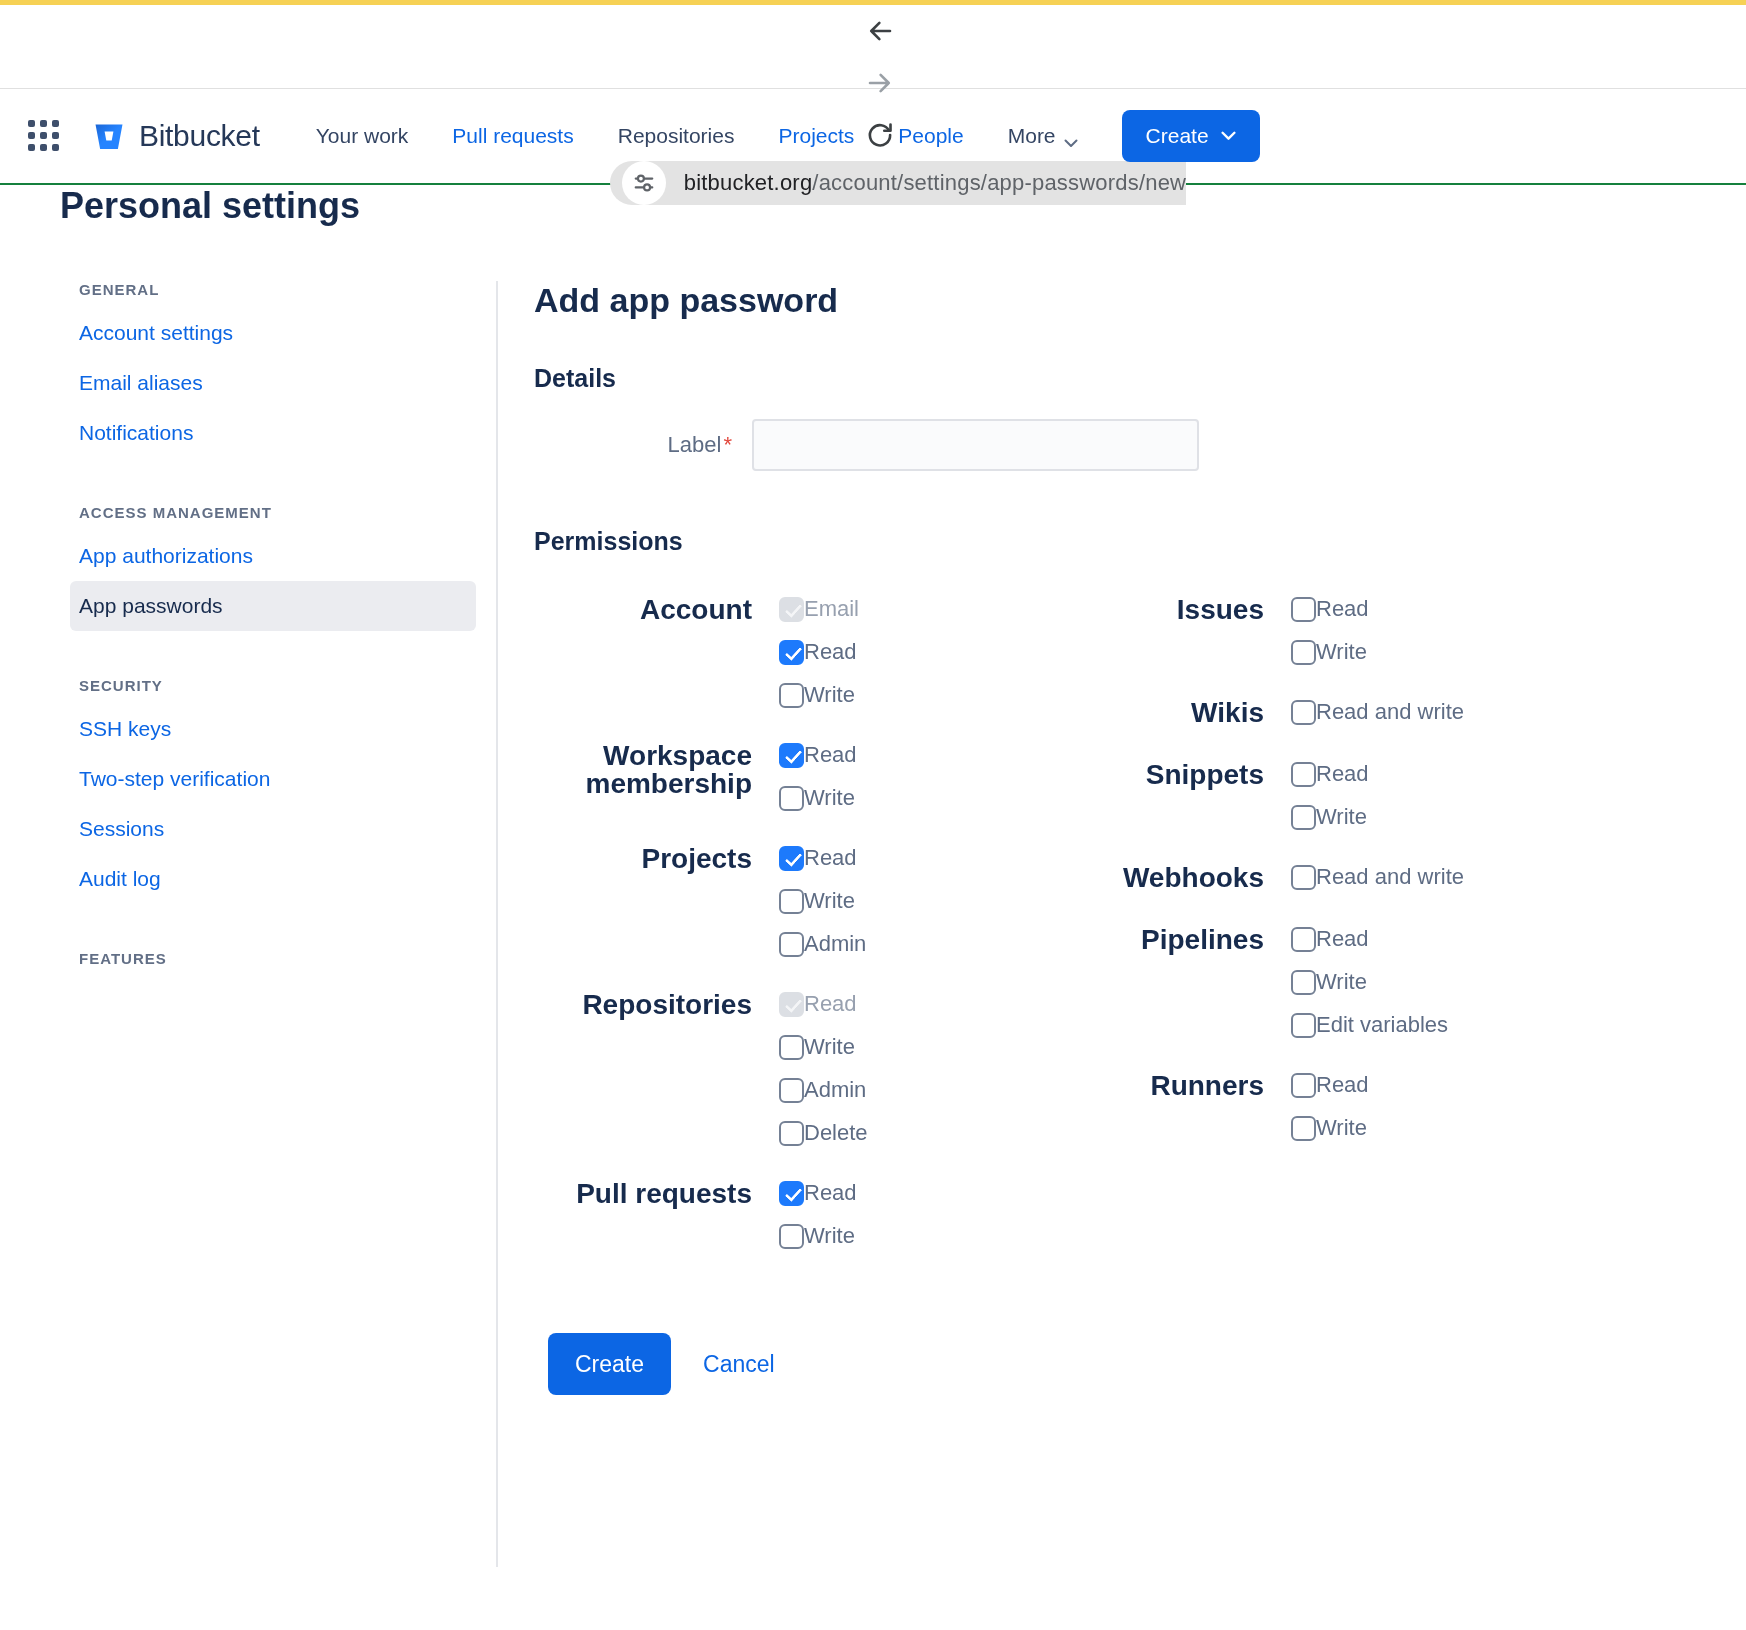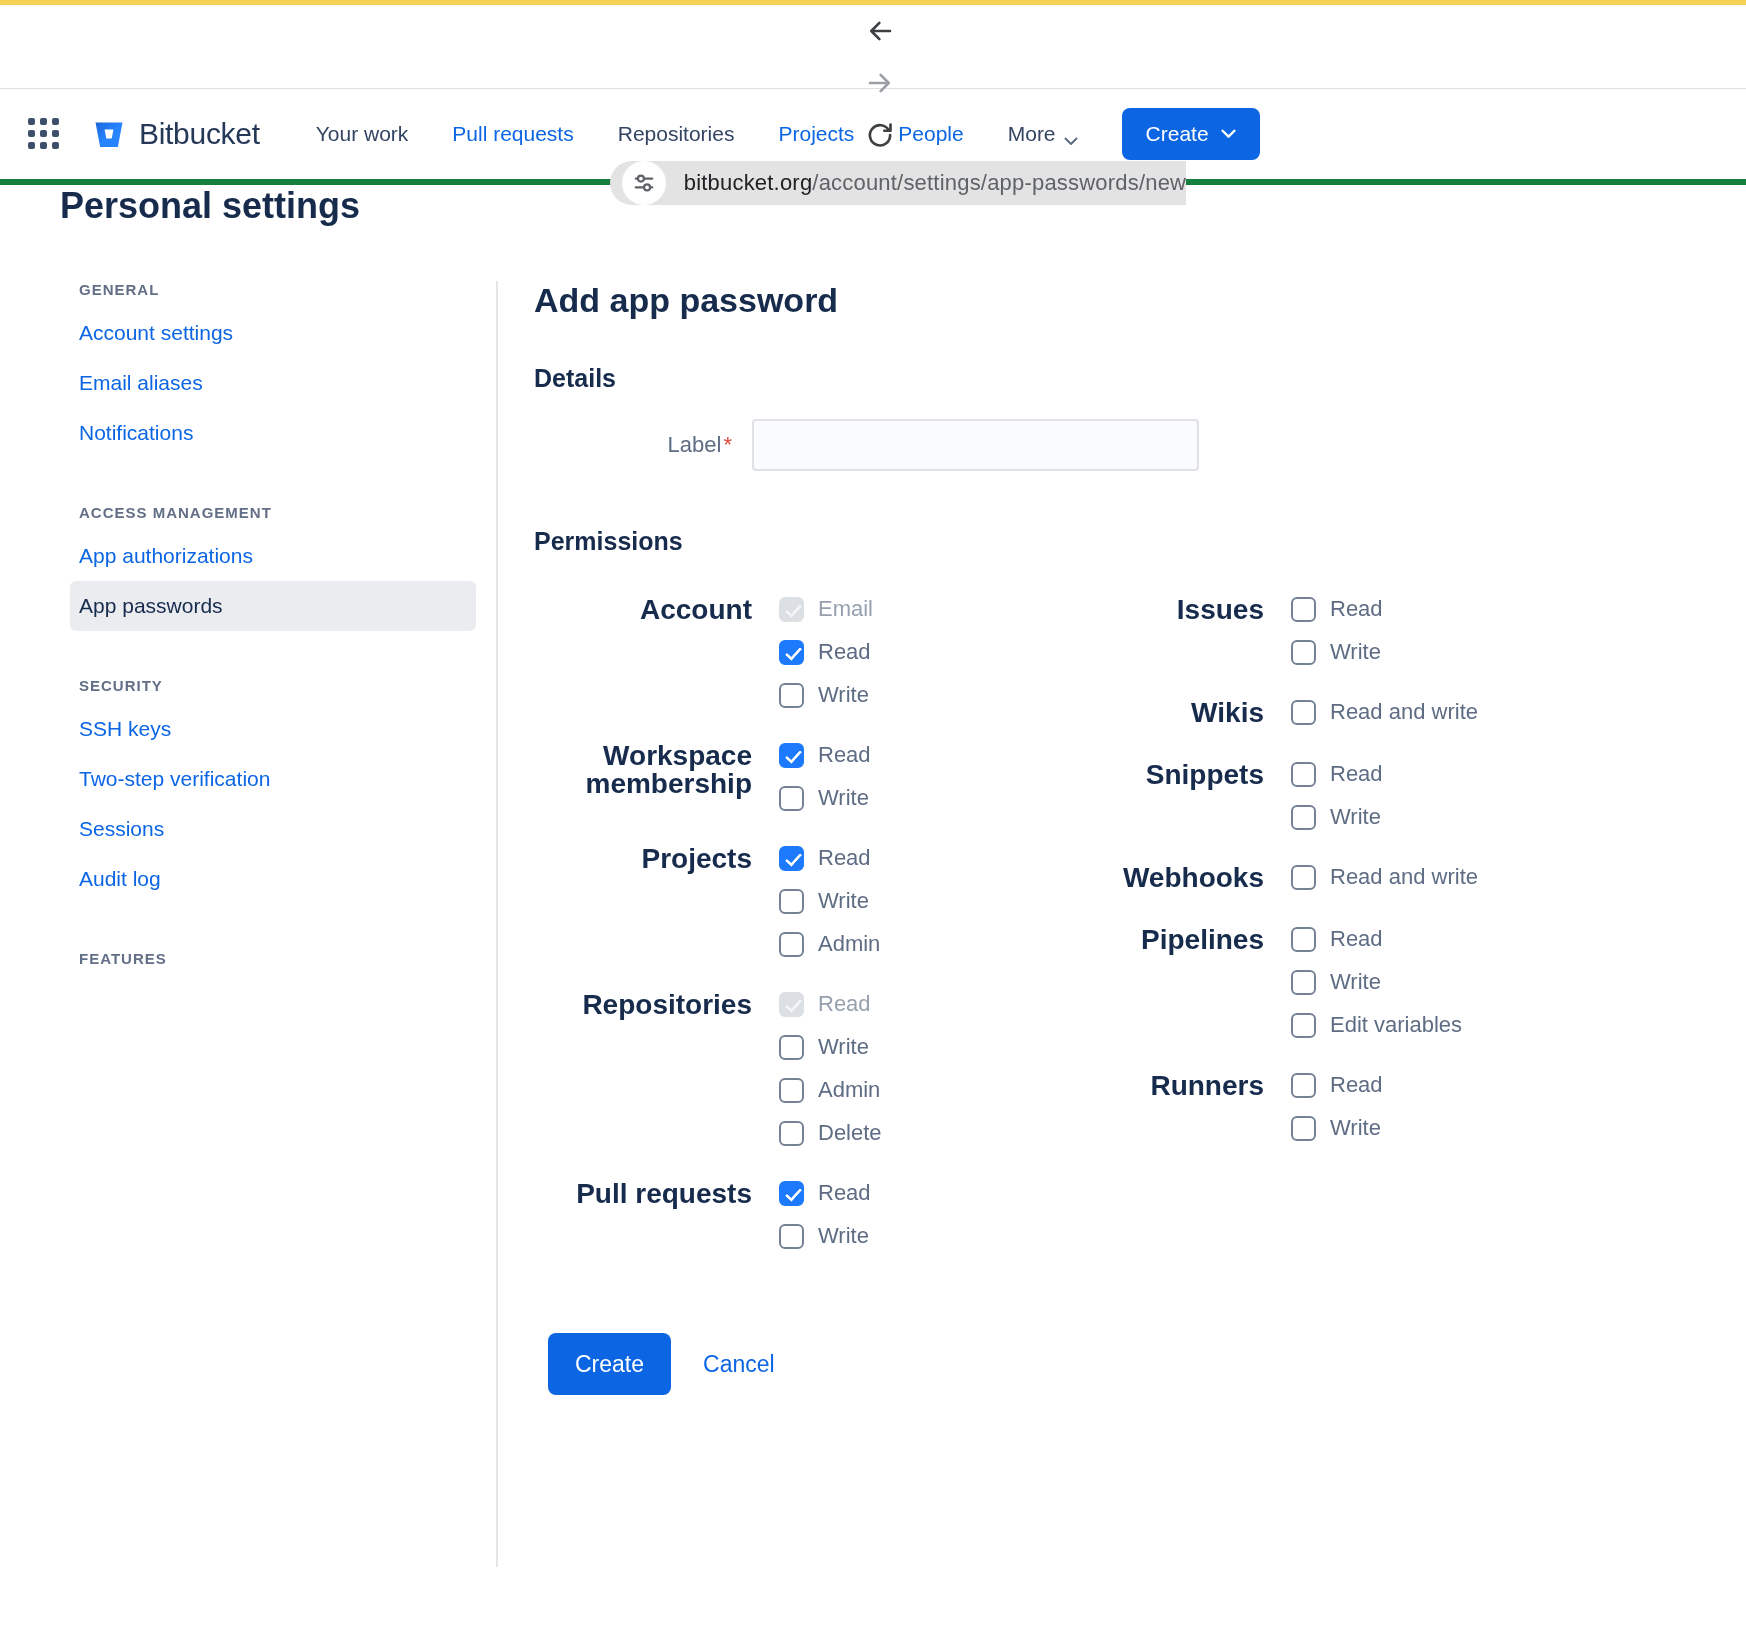--- a/index.html
+++ b/index.html
@@ -15,21 +15,21 @@
   .url-pill { flex:1; height:62px; background:#E3E3E3; border-radius:40px 0 0 40px;
     margin-left:36px; display:flex; align-items:center; padding-left:12px; min-width:0; }
   .site-circle { width:44px; height:44px; border-radius:50%; background:#fff;
     display:flex; align-items:center; justify-content:center; flex:none; }
   .url-text { margin-left:18px; font-size:22px; letter-spacing:.2px; white-space:nowrap; }
   .url-domain { color:#202124; }
   .url-path { color:#5F6368; }
 
   
   .navbar { height:96px; display:flex; align-items:center; padding:0 28px;
-    border-bottom:6px solid #15803d; background:#fff; }
+    border-bottom:2px solid #15803d; background:#fff; }
   .grid-icon { width:33px; height:33px; display:grid; grid-template-columns:repeat(3,7px);
     grid-template-rows:repeat(3,7px); gap:5px; flex:none; cursor:pointer; }
   .grid-icon i { background:#3E4F6B; border-radius:2px; }
   .brand { display:flex; align-items:center; margin-left:30px; cursor:pointer; }
   .brand-name { margin-left:12px; font-size:30px; font-weight:500; color:#253858; letter-spacing:-.3px; }
   .nav-links { display:flex; align-items:center; margin-left:56px; gap:44px; }
   .nav-link { font-size:21px; color:#344563; text-decoration:none; cursor:pointer;
     display:flex; align-items:flex-end; gap:8px; }
   .nav-link.accent { color:#0C66E4; }
   .create-btn { margin-left:44px; height:52px; padding:0 24px; background:#0C66E4; color:#fff;
@@ -62,21 +62,21 @@
   .perm-grid { display:flex; margin-top:40px; }
   .perm-col { display:flex; flex-direction:column; }
   .perm-col.left { width:562px; flex:none; }
   .perm-col.right { flex:1; }
   .perm-group { display:flex; align-items:flex-start; margin-bottom:34px; }
   .perm-group-label { font-size:28px; font-weight:700; color:#172B4D; text-align:right;
     line-height:28px; flex:none; }
   .perm-col.left .perm-group-label { width:218px; }
   .perm-col.right .perm-group-label { width:168px; }
   .perm-options { margin-left:27px; display:flex; flex-direction:column; gap:17px; }
-  .perm-option { display:flex; align-items:center; gap:14px; cursor:pointer; }
+  .perm-option { display:flex; align-items:center; cursor:pointer; }
   .perm-option.disabled { cursor:default; }
   .cb { width:25px; height:25px; border:2px solid #758195; border-radius:6px; background:#fff;
     position:relative; flex:none; }
   .cb.checked { background:#1D7AFC; border-color:#1D7AFC; }
   .cb.checked::after { content:""; position:absolute; left:8px; top:2.5px; width:6px; height:13px;
     border:solid #fff; border-width:0 3px 3px 0; transform:rotate(42deg); border-radius:1px; }
   .cb.disabled { background:#DCDFE4; border-color:#DCDFE4; }
   .cb.disabled::after { border-color:#F4F5F7; }
   .opt-label { font-size:22px; color:#5E6C84; }
   .perm-option.disabled .opt-label { color:#97A0AF; }

